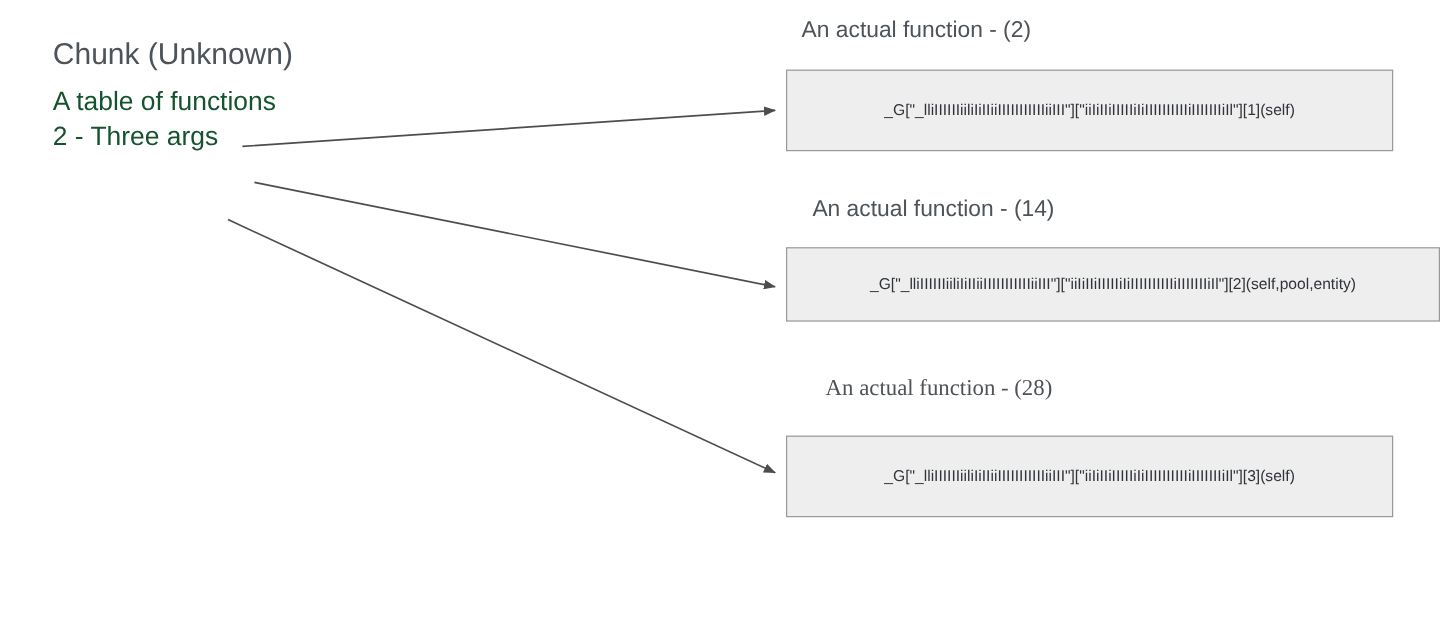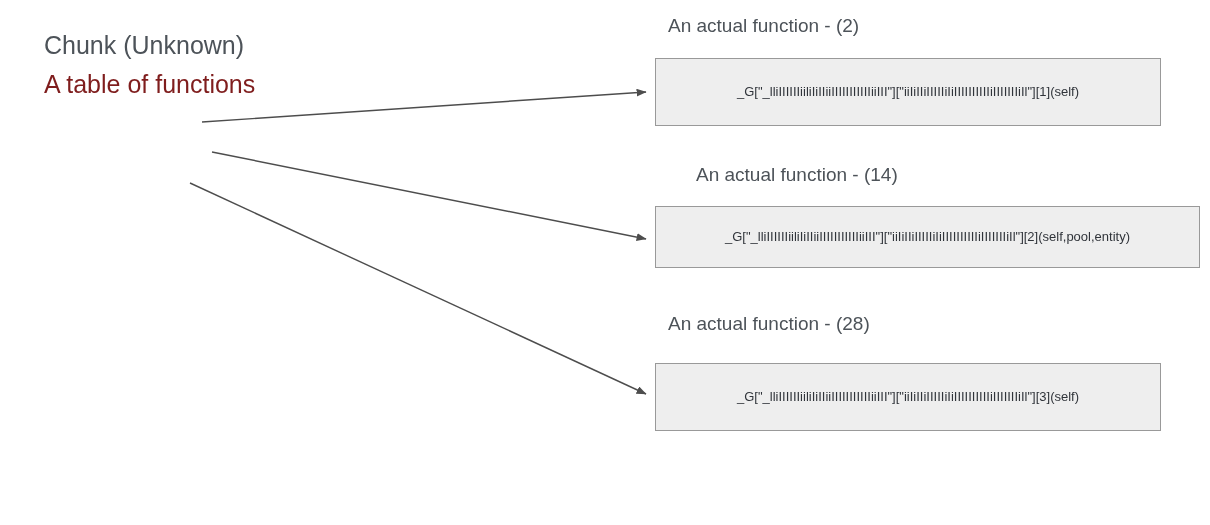--- a/index.html
+++ b/index.html
@@ -32,23 +32,23 @@
     width: 330px;
   }
   .chunk-title {
     font-size: 25px;
     line-height: 34px;
     color: #4d5359;
     white-space: nowrap;
     margin-bottom: 8px;
   }
   .chunk-lines {
-    font-size: 25px;
+    font-size: 22px;
     line-height: 29px;
-    color: #7f1d1d;
+    color: #14532d;
   }
   .chunk-line {
     white-space: nowrap;
   }
 
   
   .fn-group {
     position: absolute;
   }
   .fn-label {
@@ -99,37 +99,38 @@
     </defs>
     <line x1="202" y1="122" x2="646" y2="92" stroke="#4d4d4d" stroke-width="1.4" marker-end="url(#ahead)"></line>
     <line x1="212" y1="152" x2="646" y2="239" stroke="#4d4d4d" stroke-width="1.4" marker-end="url(#ahead)"></line>
     <line x1="190" y1="183" x2="646" y2="394" stroke="#4d4d4d" stroke-width="1.4" marker-end="url(#ahead)"></line>
   </svg>
 
   <div class="chunk-block">
     <div class="chunk-title">Chunk (Unknown)</div>
     <div class="chunk-lines">
       <div class="chunk-line">A table of functions</div>
+      <div class="chunk-line">2 - Three args</div>
     </div>
   </div>
 
   <div class="fn-group">
     <div class="fn-label" style="left:668px; top:14px;">An actual function - (2)</div>
     <div class="fn-box" style="left:655px; top:58px; width:506px; height:68px;">
       <div class="fn-code">_G["_lliIIIIIIiiliIiIIiiIIIIIIIIIIIiiIII"]["iiIiIIiIIIIIiIiIIIIIIIIIIiIIIIIIIiIl"][1](self)</div>
     </div>
   </div>
 
   <div class="fn-group">
-    <div class="fn-label" style="left:696px; top:163px;">An actual function - (14)</div>
+    <div class="fn-label" style="left:677px; top:163px;">An actual function - (14)</div>
     <div class="fn-box" style="left:655px; top:206px; width:545px; height:62px;">
       <div class="fn-code">_G["_lliIIIIIIiiliIiIIiiIIIIIIIIIIIiiIII"]["iiIiIIiIIIIIiIiIIIIIIIIIIiIIIIIIIiIl"][2](self,pool,entity)</div>
     </div>
   </div>
 
   <div class="fn-group">
-    <div class="fn-label" style="left:668px; top:312px;">An actual function - (28)</div>
+    <div class="fn-label" style="left:688px; top:312px;font-family:Liberation Serif, serif;">An actual function - (28)</div>
     <div class="fn-box" style="left:655px; top:363px; width:506px; height:68px;">
       <div class="fn-code">_G["_lliIIIIIIiiliIiIIiiIIIIIIIIIIIiiIII"]["iiIiIIiIIIIIiIiIIIIIIIIIIiIIIIIIIiIl"][3](self)</div>
     </div>
   </div>
 
 </div>
 
 </body></html>

